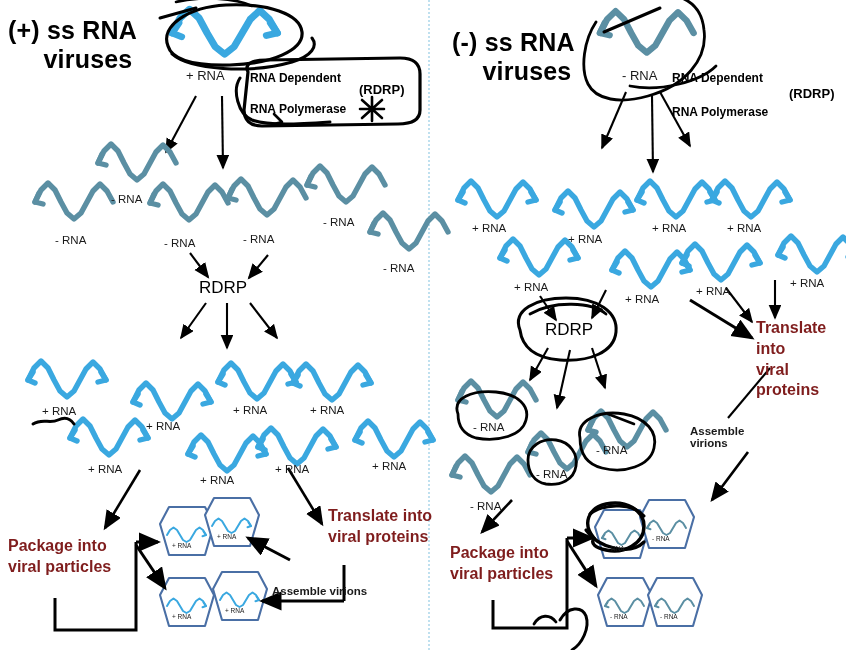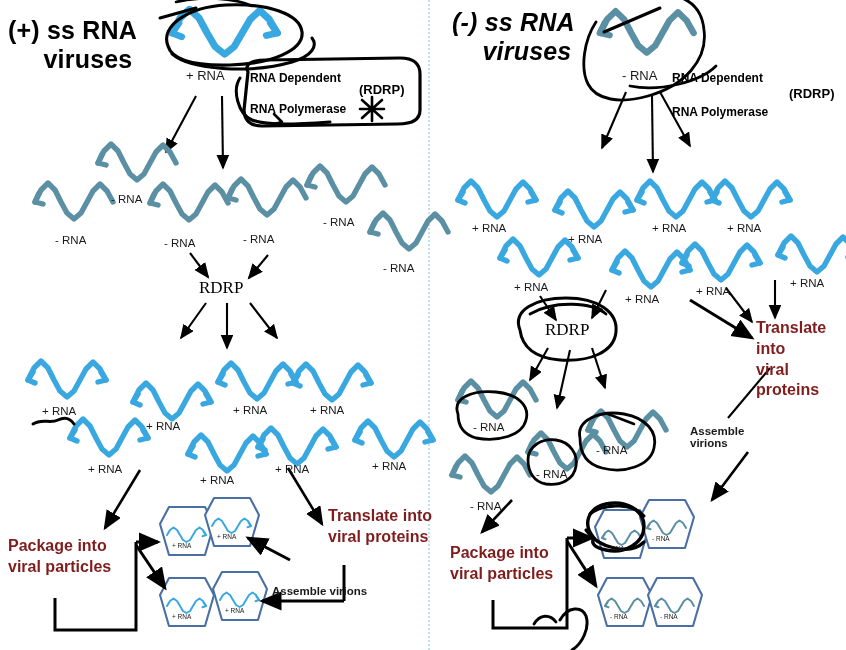--- a/index.html
+++ b/index.html
@@ -9,21 +9,21 @@
   svg.layer{position:absolute;left:0;top:0;width:846px;height:650px;overflow:visible;}
   .ttl{position:absolute;font-weight:bold;color:#000;line-height:1.15;}
   .title-main{font-size:25px;letter-spacing:.2px;}
   .bold-lbl{position:absolute;font-weight:bold;color:#7f1d1d;font-size:16px;line-height:1.3;
             font-family:"Liberation Sans",sans-serif;}
   .plain-lbl{position:absolute;color:#1a1a1a;font-size:13px;font-family:"Liberation Sans",sans-serif;}
   .rna-lbl{position:absolute;color:#1a1a1a;font-size:11.5px;white-space:nowrap;
            font-family:"Liberation Sans",sans-serif;}
   .vir-lbl{position:absolute;color:#1a1a1a;font-size:6.5px;white-space:nowrap;
            font-family:"Liberation Sans",sans-serif;}
-  .rdrp-node{position:absolute;font-size:17px;color:#000;font-family:Liberation Serif, serif;}
+  .rdrp-node{position:absolute;font-size:17px;color:#000;font-family:Liberation Sans, sans-serif;}
   .boxtxt{position:absolute;font-weight:bold;font-size:12px;color:#000;line-height:1.45;
           white-space:nowrap;}
   .divider{position:absolute;top:0;width:0;height:650px;
            border-left:2px dotted #bfe0ef;}
 </style>
 </head>
 <body>
 
 <div id="stage">
 
@@ -342,21 +342,21 @@
     <div>viral proteins</div>
   </div>
 
   <div class="plain-lbl" style="left:272px;top:585px;font-size:11.5px;font-weight:bold;">Assemble virions</div>
 
   <div class="vir-lbl" style="left:172px;top:542px;">+ RNA</div>
   <div class="vir-lbl" style="left:217px;top:533px;">+ RNA</div>
   <div class="vir-lbl" style="left:172px;top:613px;">+ RNA</div>
   <div class="vir-lbl" style="left:225px;top:607px;">+ RNA</div>
 
-  <div class="ttl title-main" style="left:452px;top:8px;width:180px;font-style:italic;">
+  <div class="ttl title-main" style="left:452px;top:28px;width:180px;">
     <div>(-) ss RNA</div>
     <div style="text-align:center;width:150px;">viruses</div>
   </div>
 
   <div class="plain-lbl" style="left:622px;top:68px;">- RNA</div>
 
   <div class="boxtxt" style="left:672px;top:70px;">RNA Dependent</div>
   <div class="boxtxt" style="left:672px;top:104px;">RNA Polymerase</div>
   <div class="boxtxt" style="left:789px;top:85px;font-size:13px;">(RDRP)</div>
 

